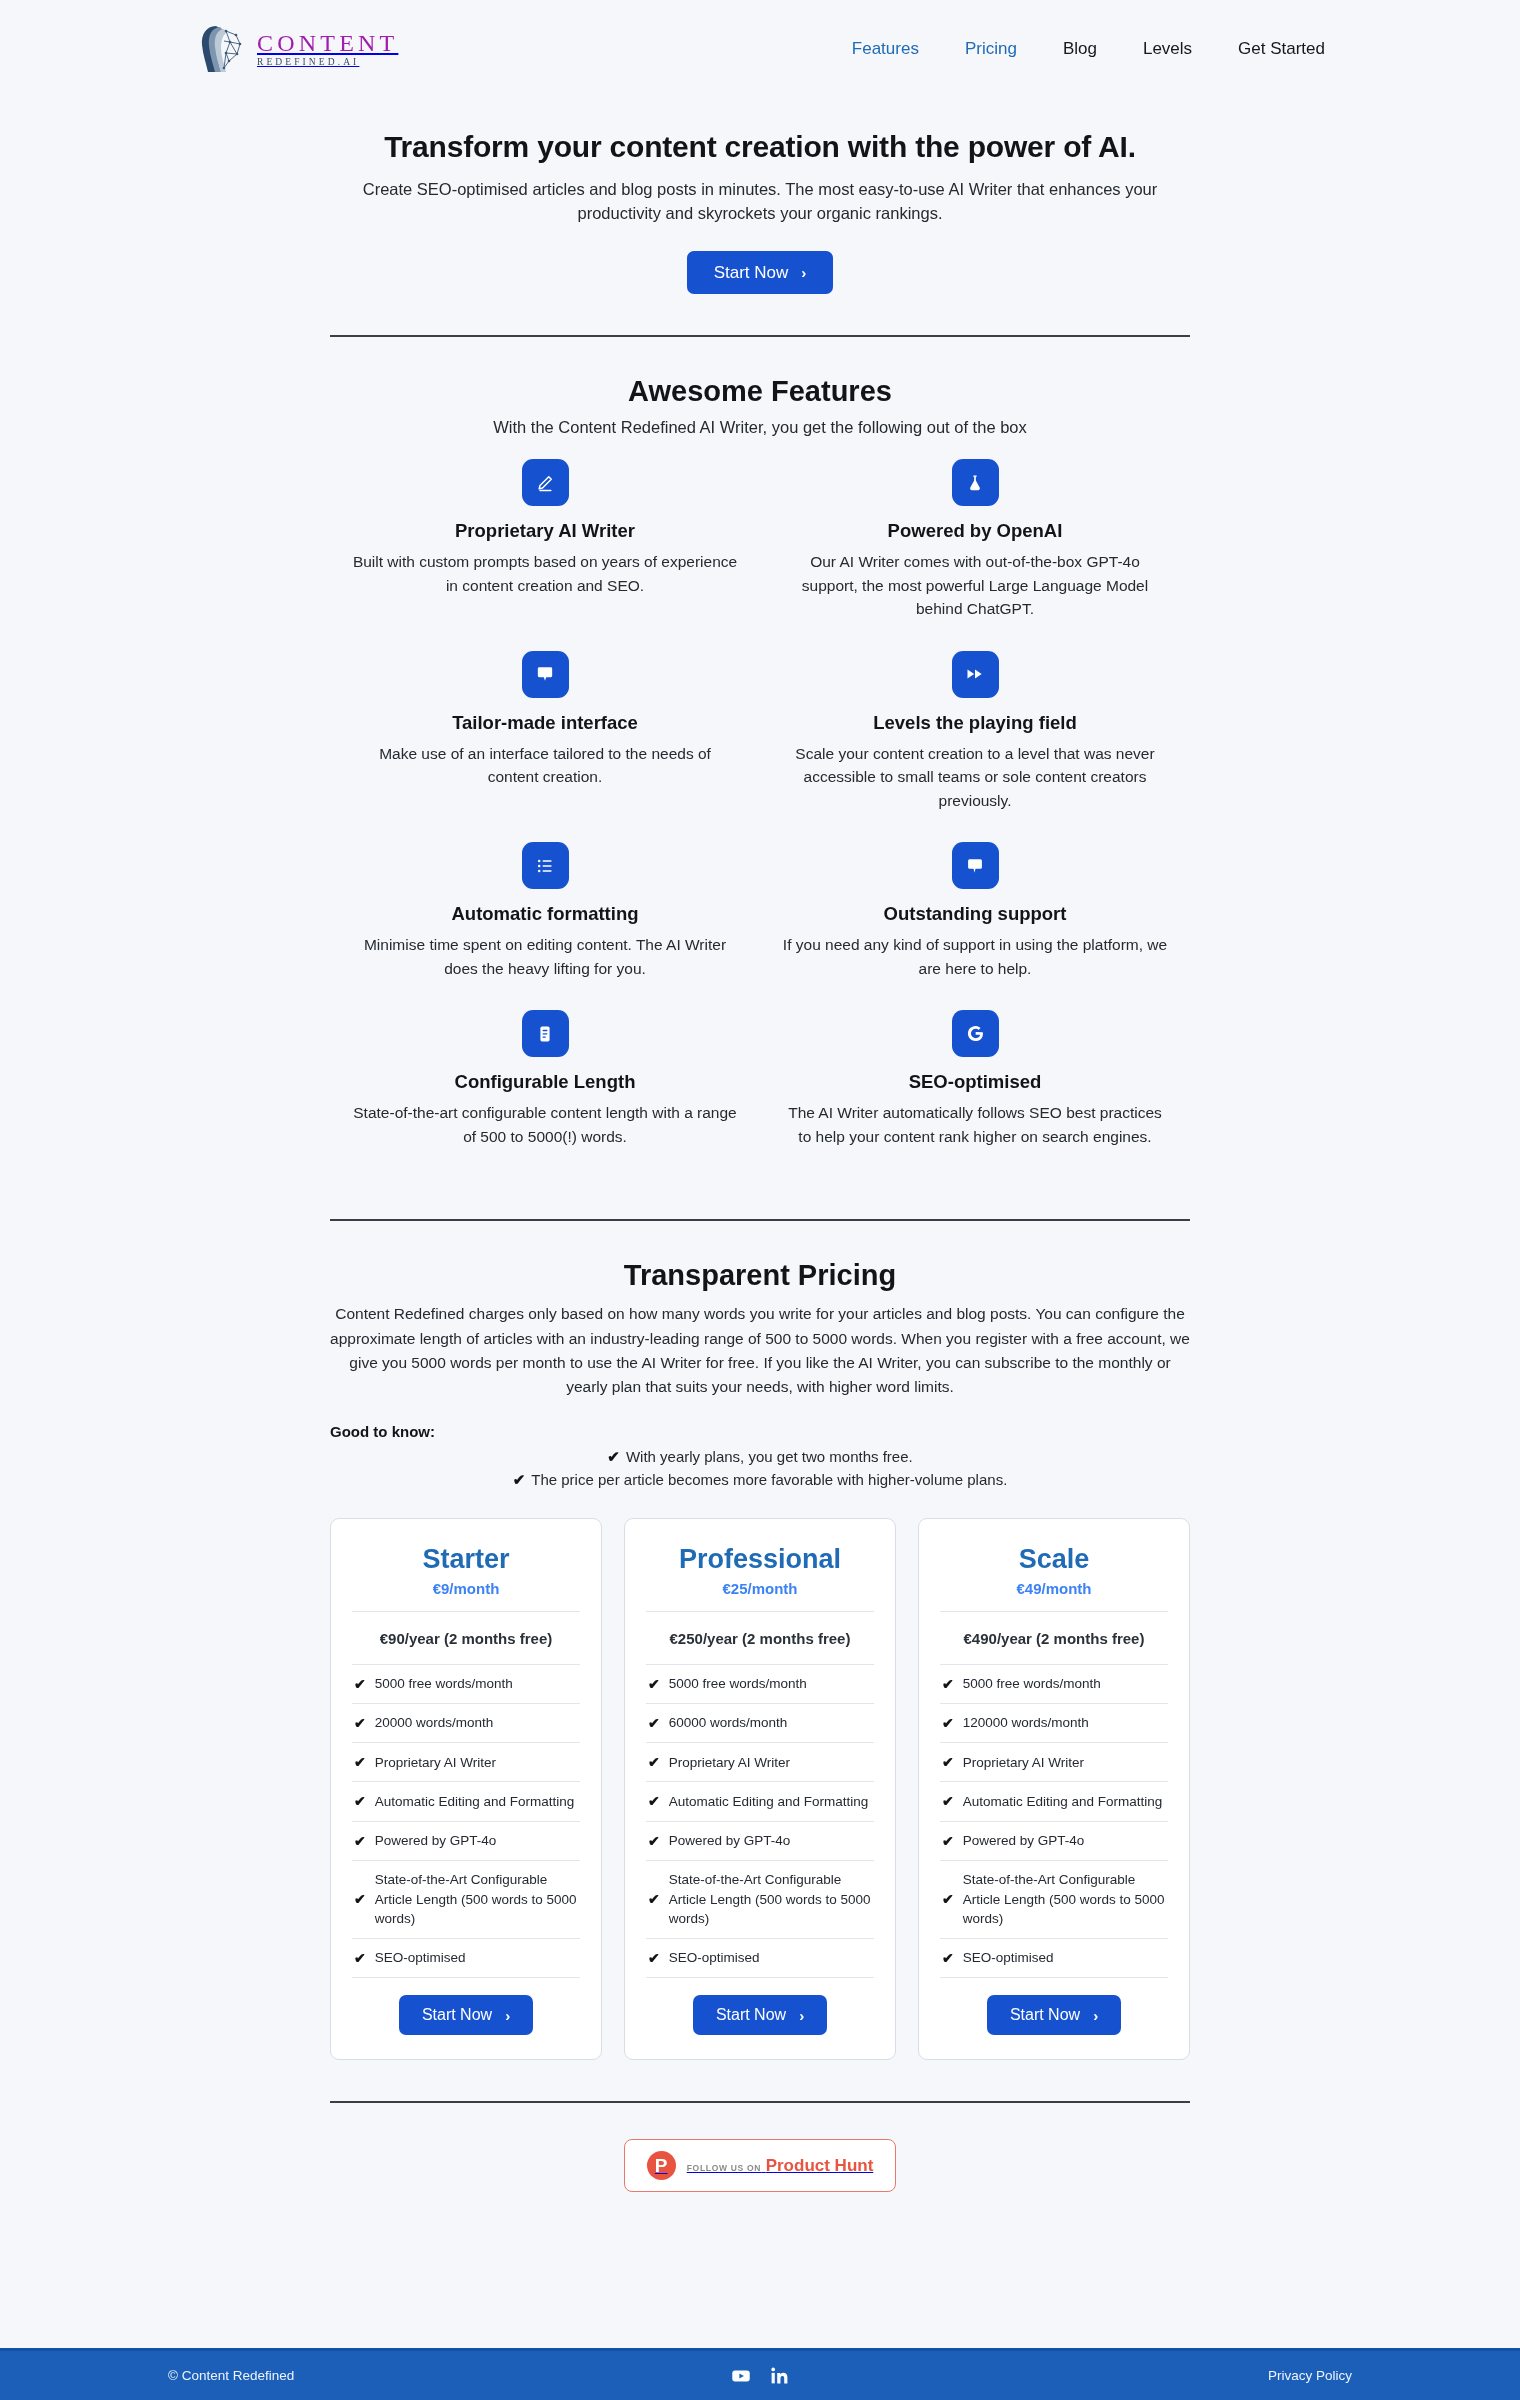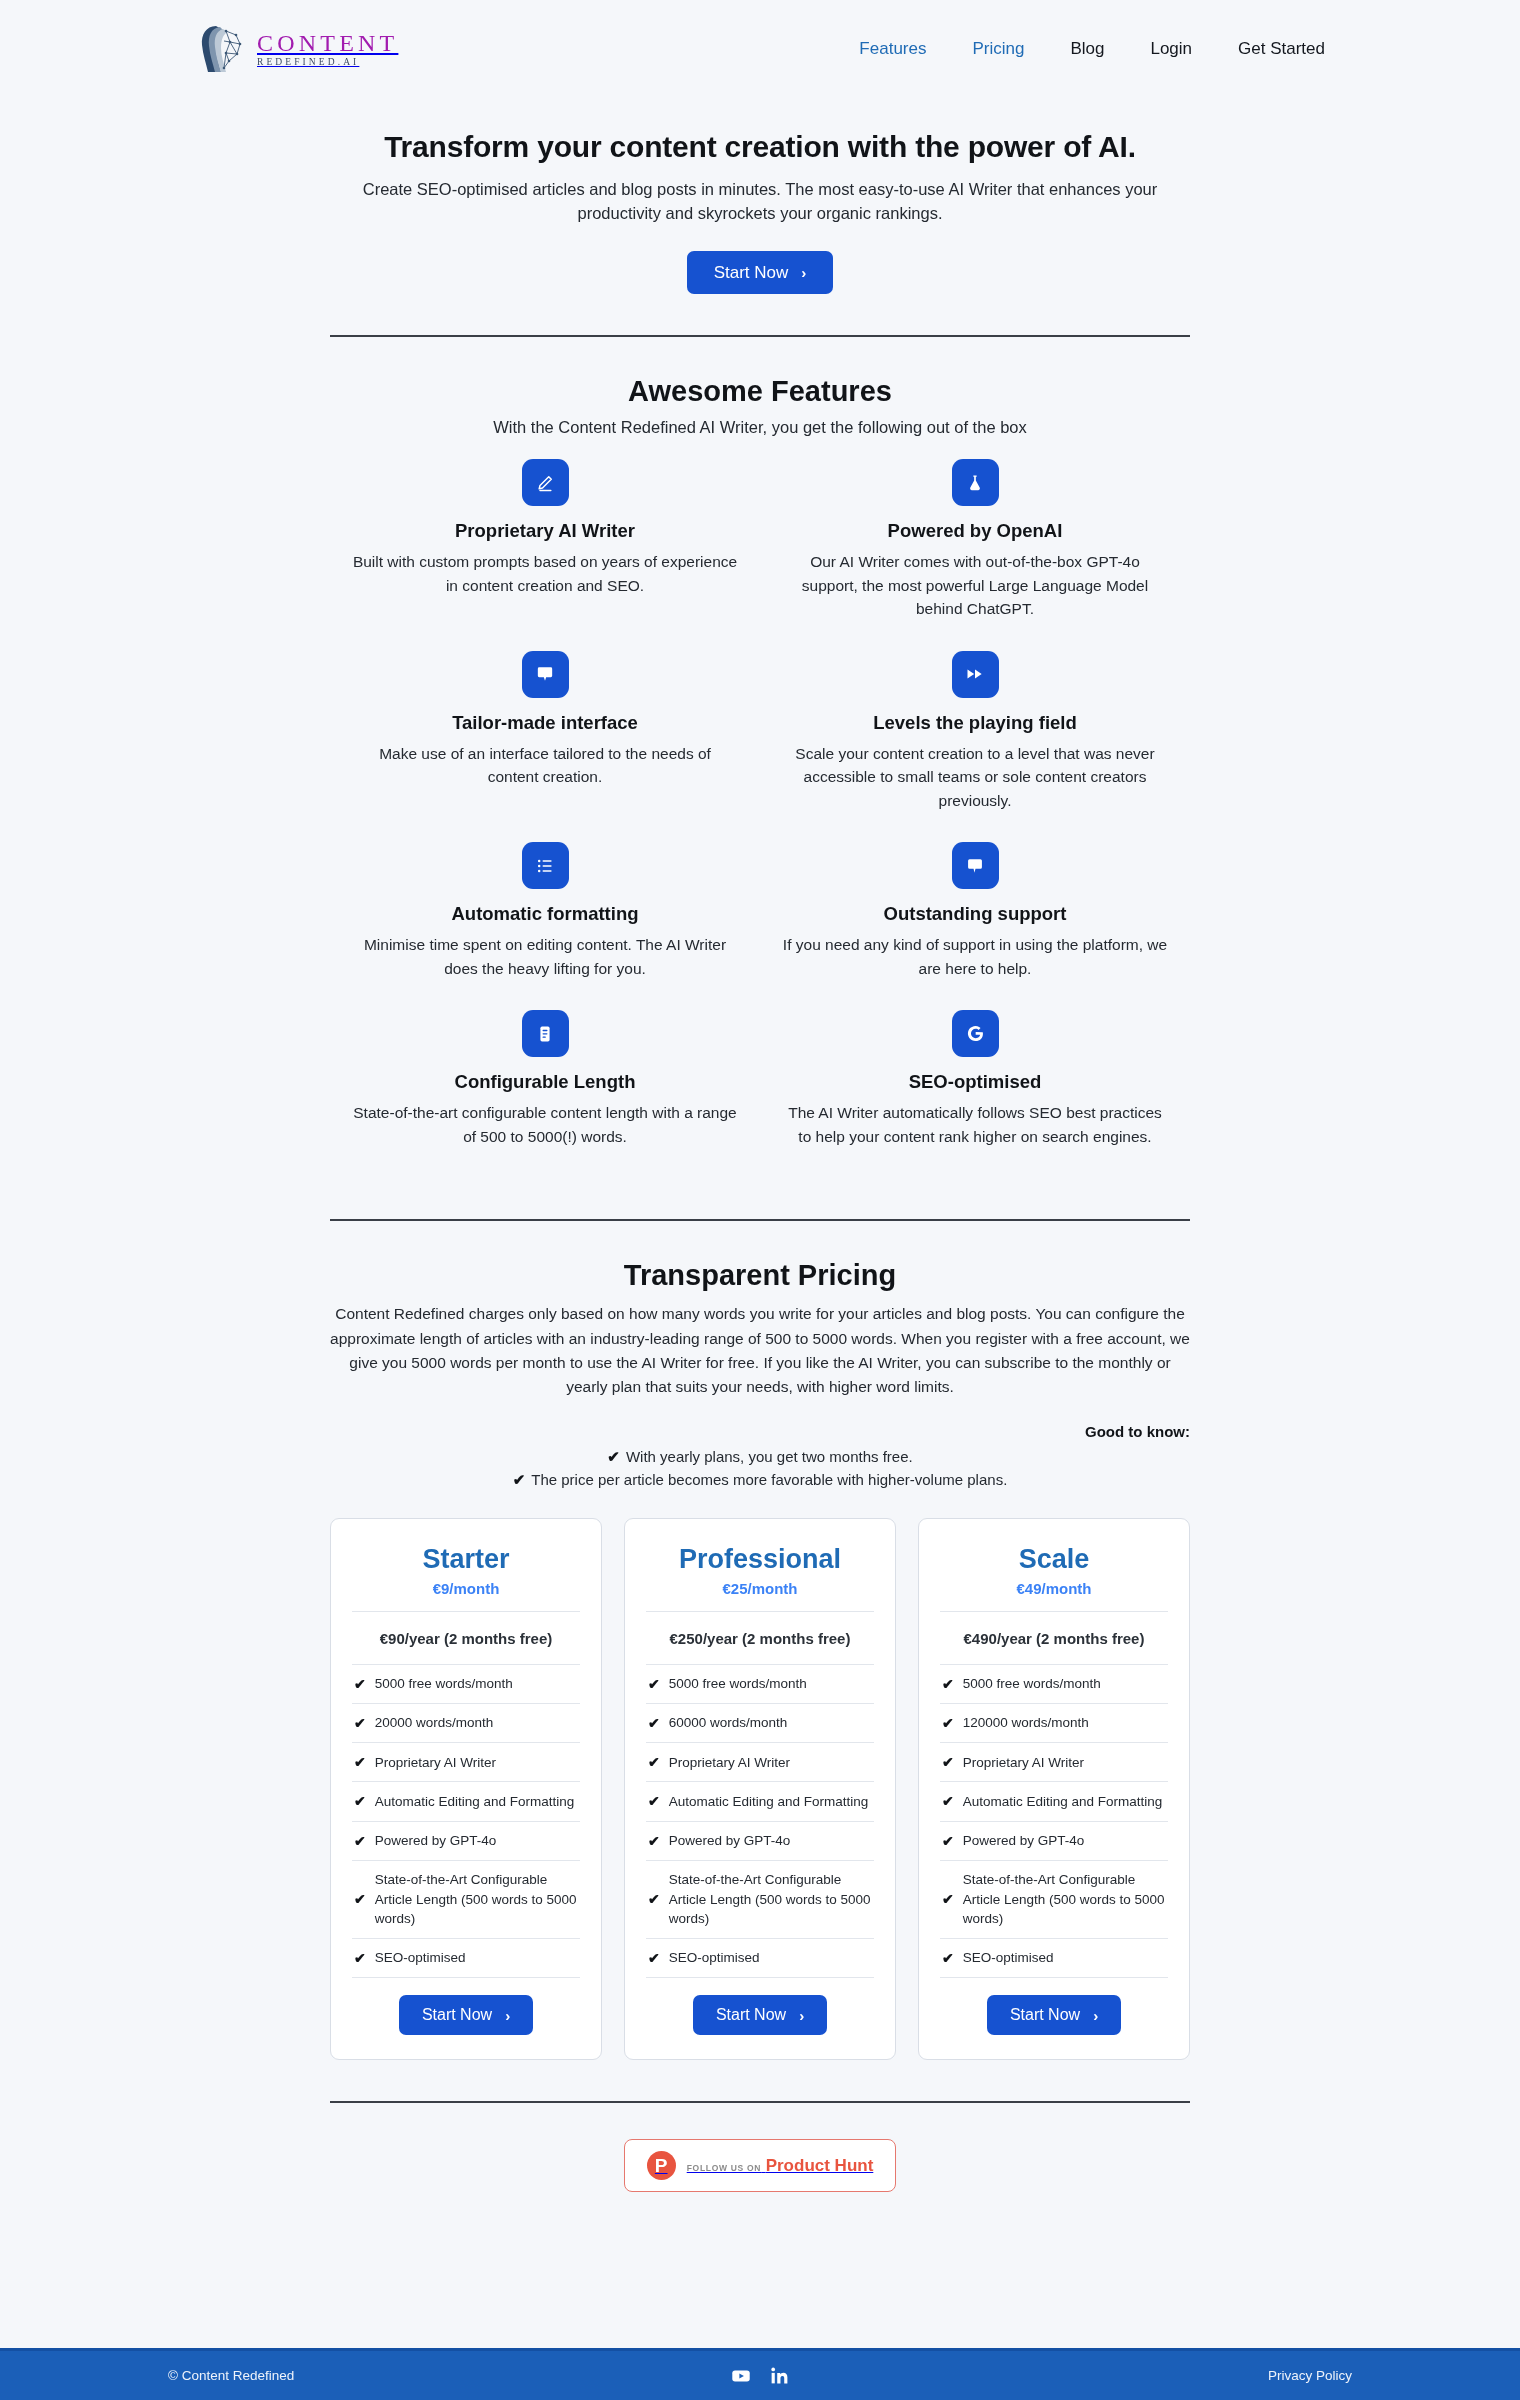--- a/index.html
+++ b/index.html
@@ -164,21 +164,21 @@
   
   .pricing-copy {
     font-size: 15.5px;
     color: #252a31;
     line-height: 1.56;
     text-align: center;
     margin-top: 10px;
   }
   .good-title {
     margin-top: 24px;
-    text-align: right;
+    text-align: left;
     font-size: 15px;
     font-weight: bold;
     color: #111418;
   }
   .good-list {
     list-style: none;
     text-align: center;
     margin-top: 6px;
   }
   .good-list li {
@@ -340,21 +340,21 @@
       <span class="brand-text">
         <span class="brand-name">CONTENT</span>
         <span class="brand-sub">REDEFINED.AI</span>
       </span>
     </a>
 
     <div class="nav-links">
       <a class="nav-link accent" href="#">Features</a>
       <a class="nav-link accent" href="#">Pricing</a>
       <a class="nav-link" href="#">Blog</a>
-      <a class="nav-link" href="#">Login</a>
+      <a class="nav-link" href="#">Levels</a>
       <a class="nav-link" href="#">Get Started</a>
     </div>
   </nav>
 
   <div class="shell">
 
     <section class="hero">
       <h1>Transform your content creation with the power of AI.</h1>
       <p>Create SEO-optimised articles and blog posts in minutes. The most easy-to-use AI Writer that enhances your productivity and skyrockets your organic rankings.</p>
       <div class="cta-wrap">

